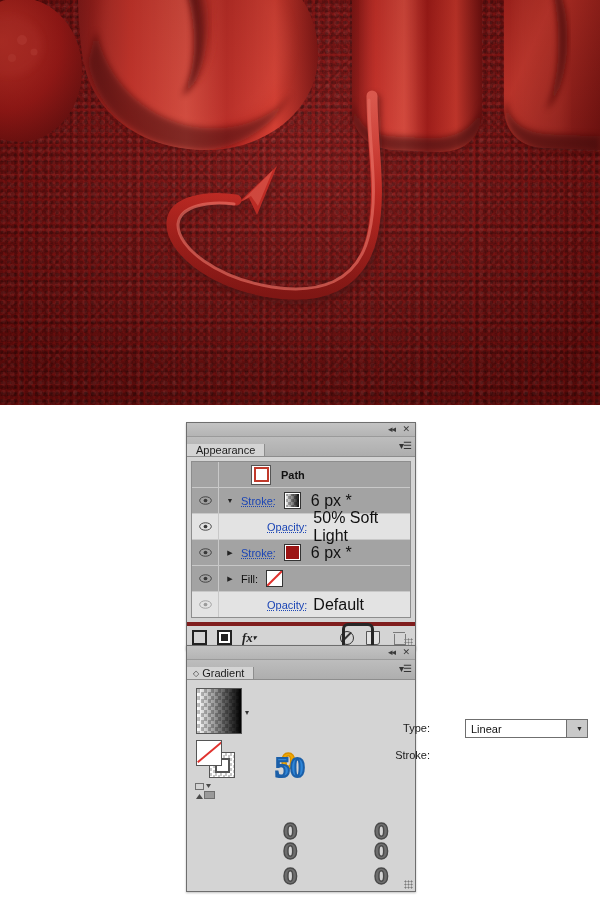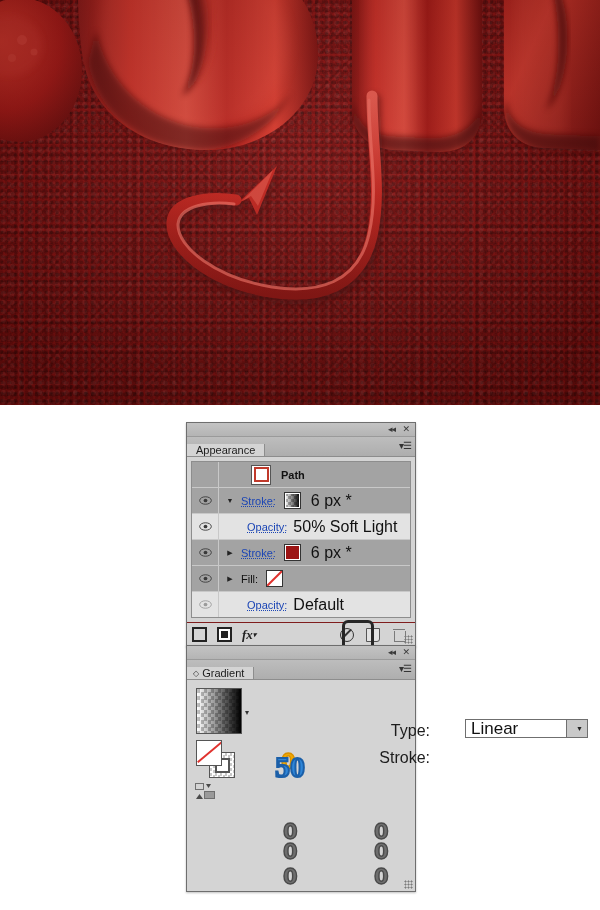--- a/index.html
+++ b/index.html
@@ -64,24 +64,24 @@
   .sw{width:15px;height:15px;border:1px solid #333;background:#fff;
     box-shadow:inset 0 0 0 1px #fff;margin:0 10px 0 2px;flex:0 0 15px;}
   .sw-grad{background:
     linear-gradient(90deg, rgba(0,0,0,0) 0%, #000 100%),
     repeating-conic-gradient(#fff 0 25%, #bdbdbd 0 50%) 0 0/6px 6px;}
   .sw-red{background:#9c1414;}
   .sw-none{background:#fff;position:relative;overflow:hidden;}
   .sw-none::after{content:"";position:absolute;left:-3px;top:6px;width:22px;height:2px;
     background:#e0322e;transform:rotate(-45deg);}
   .ap-val{font-size:16px;color:#111;}
-  .ap-row .indent{margin-left:28px;}
+  .ap-row .indent{margin-left:48px;}
 
   .ap-footer{height:23px;display:flex;align-items:center;padding:0 5px;
-    border-top:1px solid #7f1d1d;position:relative;}
+    border-top:4px solid #7f1d1d;position:relative;}
   .ft-btn{display:flex;align-items:center;justify-content:center;margin-right:10px;}
   .ic-sq{width:11px;height:11px;border:2px solid #222;}
   .ic-sqf{width:11px;height:11px;border:2px solid #222;background:#222;
     box-shadow:inset 0 0 0 2px #fff;}
   .ic-fx{font-family:"Liberation Serif",serif;font-style:italic;font-weight:bold;
     font-size:13px;color:#222;}
   .ic-no{width:12px;height:12px;border:1.6px solid #333;border-radius:50%;position:relative;}
   .ic-no::after{content:"";position:absolute;left:-1px;top:4.3px;width:13px;height:1.6px;
     background:#333;transform:rotate(-45deg);}
   .ic-dup{width:12px;height:12px;border:1.4px solid #555;background:#e2e2e2;
@@ -110,24 +110,24 @@
     background:#fff;overflow:hidden;}
   .gd-fill::after{content:"";position:absolute;left:-3px;top:10px;width:32px;height:2px;
     background:#e0322e;transform:rotate(-40deg);}
   .gd-stroke{position:absolute;left:13px;top:12px;width:24px;height:24px;border:1px solid #555;
     background:
       repeating-conic-gradient(#fff 0 25%, #c8c8c8 0 50%) 0 0/5px 5px;
     display:flex;align-items:center;justify-content:center;}
   .gd-stroke i{width:11px;height:11px;border:2px solid #555;background:#fff;}
   .gd-revicon{position:absolute;left:8px;top:102px;width:22px;height:18px;}
 
-  .gd-lbl{position:absolute;font-size:16px;color:#1c1c1c;text-align:right;}
+  .gd-lbl{position:absolute;font-size:11px;color:#1c1c1c;text-align:right;}
   .field{position:absolute;height:17px;background:#fff;border:1px solid #6f6f6f;
     display:flex;align-items:center;}
-  .field span{font-size:17px;color:#111;padding-left:5px;}
+  .field span{font-size:11px;color:#111;padding-left:5px;}
   .field .dd{margin-left:auto;width:15px;height:100%;background:#c9c9c9;
     border-left:1px solid #6f6f6f;display:flex;align-items:center;justify-content:center;
     font-size:7px;color:#222;}
 
   
   .anno{position:absolute;pointer-events:none;}
   .anno-zero{font-family:"DejaVu Sans",sans-serif;font-weight:bold;
     color:#f0a800;-webkit-text-stroke:1.4px #d99000;font-size:21px;line-height:1;}
   .anno-zero.gray{color:#6e6e6e;-webkit-text-stroke:1.4px #4a4a4a;}
   .anno-50{font-family:"DejaVu Sans",sans-serif;font-weight:bold;font-size:30px;

